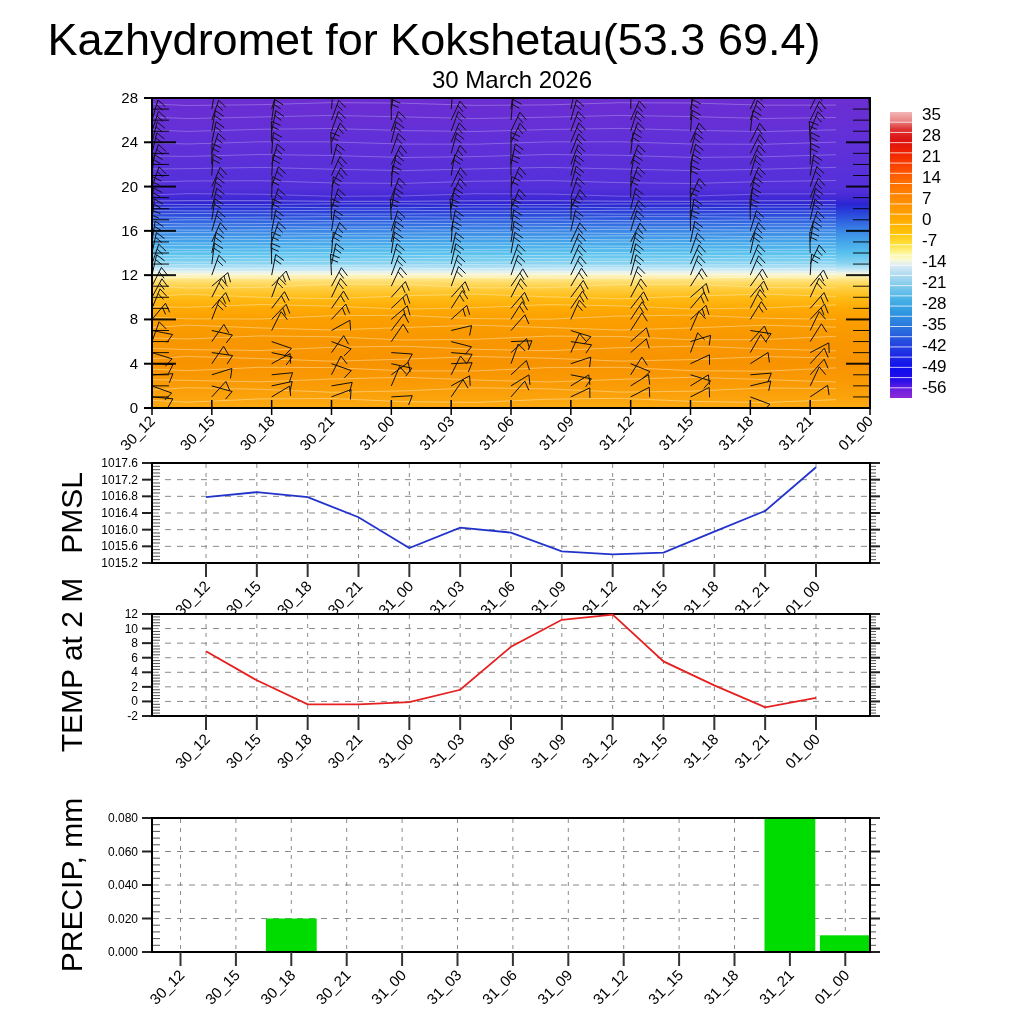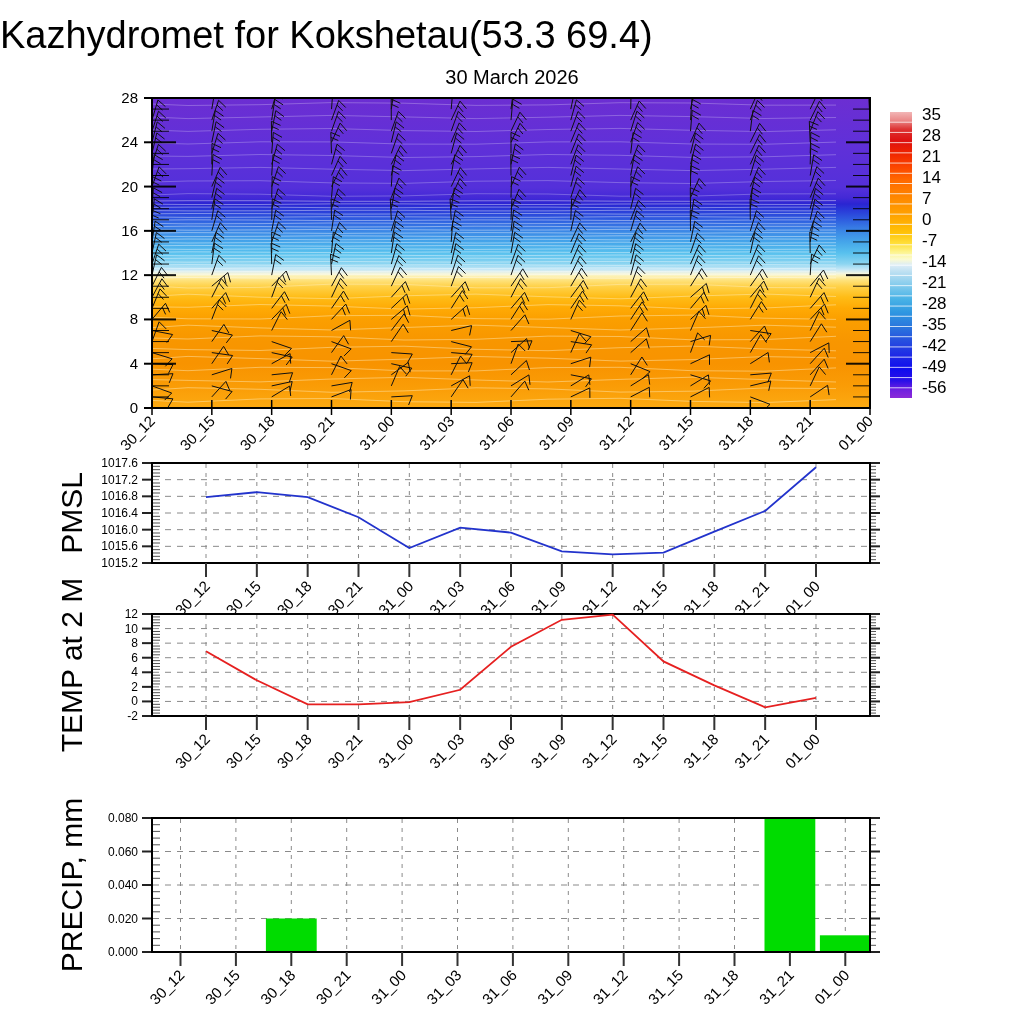--- a/index.html
+++ b/index.html
@@ -1,20 +1,20 @@
 <!DOCTYPE html>
 <html><head>
 <meta charset="utf-8">
 <style>
   html,body{margin:0;padding:0;background:#fff;}
   .page{position:relative;width:1024px;height:1024px;background:#fff;overflow:hidden;
         font-family:"Liberation Sans", sans-serif;color:#000;}
-  .title{position:absolute;top:14px;left:0;width:868px;text-align:left;
-         font-size:38px;letter-spacing:0px;}
-  .subtitle{position:absolute;top:66px;left:0;width:1024px;text-align:center;font-size:20px;}
+  .title{position:absolute;top:14px;left:0;width:868px;text-align:center;
+         font-size:45px;letter-spacing:0px;}
+  .subtitle{position:absolute;top:66px;left:0;width:1024px;text-align:center;font-size:24px;}
   .axis-label{position:absolute;font-size:30px;white-space:nowrap;
               transform:translate(-50%,-50%) rotate(-90deg);}
   svg{position:absolute;top:0;left:0;}
   text{font-family:"Liberation Sans", sans-serif;fill:#000;}
 </style>
 </head>
 <body>
 
 <div class="page">
   <div class="title">Kazhydromet for Kokshetau(53.3 69.4)</div>

